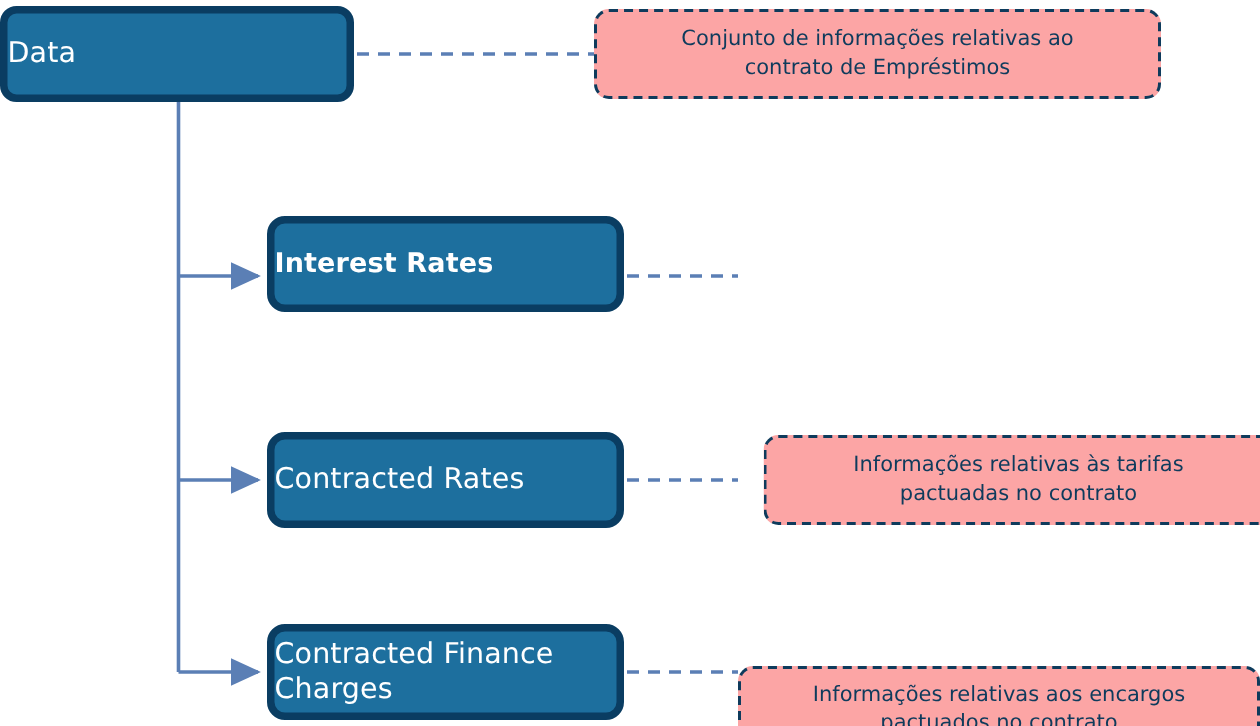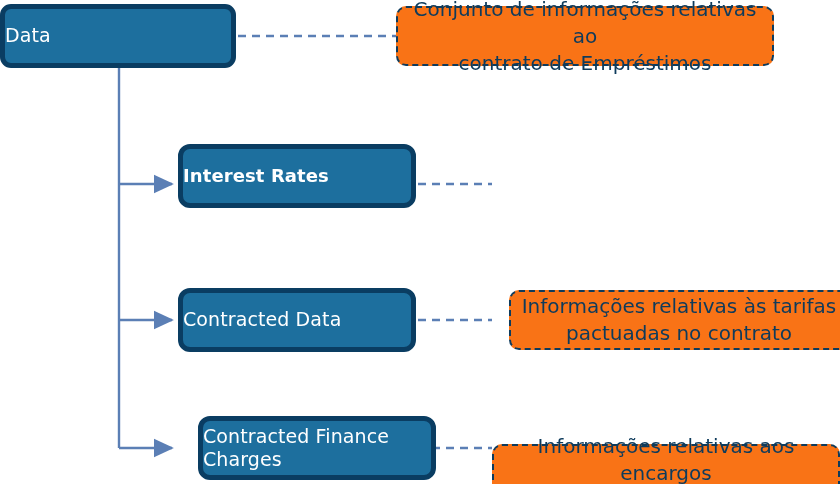--- a/index.html
+++ b/index.html
@@ -57,30 +57,30 @@
     width: 238px;
     height: 64px;
     font-size: 19px;
   }
   .node-bold {
     font-weight: bold;
     font-size: 18px;
   }
   .node-r2 { top: 144px; }
   .node-r3 { top: 288px; }
-  .node-r4 { top: 416px; margin-left: 20px; }
+  .node-r4 { top: 416px; }
 
   .desc {
     position: absolute;
     box-sizing: border-box;
-    background: #f97316;
+    background: #fca5a5;
     border: 2px dashed #0e3b5c;
     border-radius: 10px;
     color: #0e3b5c;
-    font-size: 20px;
+    font-size: 14px;
     line-height: 1.35;
     display: flex;
     align-items: center;
     justify-content: center;
     text-align: center;
     padding: 4px 8px;
     z-index: 3;
   }
   .desc-label {
     display: block;
@@ -141,21 +141,21 @@
 
   <div class="node node-root">
     <span class="node-label">Data</span>
   </div>
 
   <div class="node node-child node-r2 node-bold">
     <span class="node-label">Interest Rates</span>
   </div>
 
   <div class="node node-child node-r3">
-    <span class="node-label">Contracted Data</span>
+    <span class="node-label">Contracted Rates</span>
   </div>
 
   <div class="node node-child node-r4">
     <span class="node-label">Contracted Finance
 Charges</span>
   </div>
 
   <div class="desc desc-1">
     <span class="desc-label">Conjunto de informações relativas ao
 contrato de Empréstimos</span>

